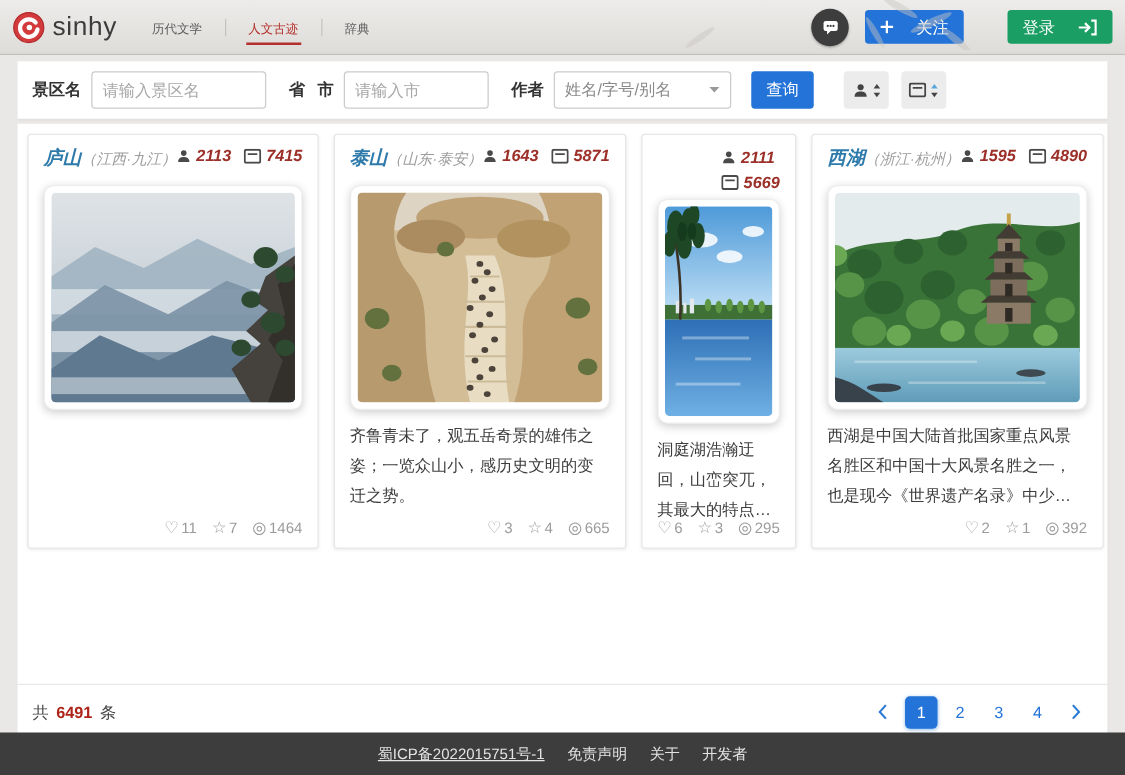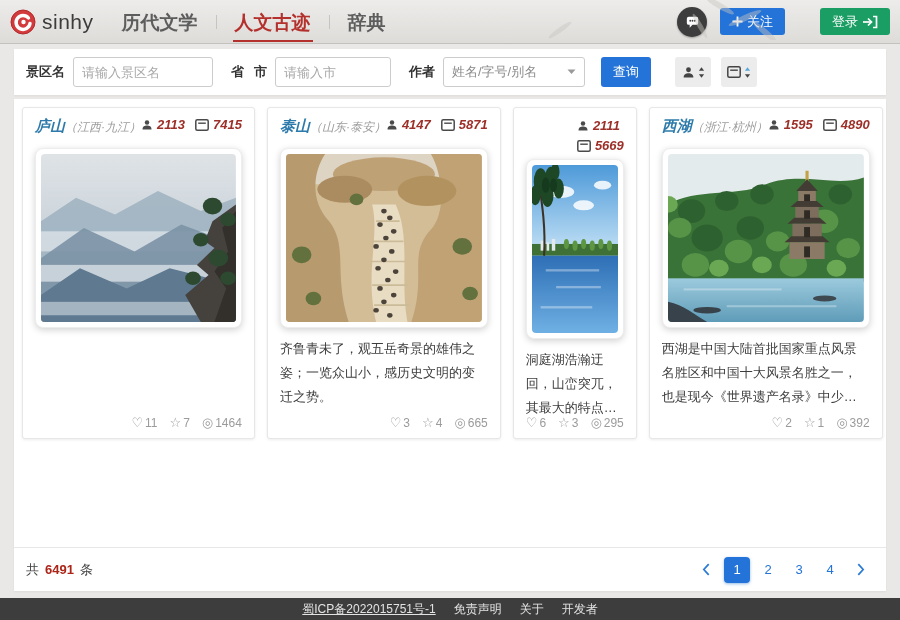--- a/index.html
+++ b/index.html
@@ -12,34 +12,34 @@
   .topbar {
     height:44px; display:flex; align-items:center; padding:0 10px;
     background:linear-gradient(#edecea,#dedcd9);
     border-bottom:1px solid #c3c1be; position:relative;
   }
   .tex { position:absolute; right:120px; top:0; height:40px; opacity:.45; pointer-events:none; }
   .logo { display:flex; align-items:center; gap:6px; cursor:pointer; }
   .logo-name { font-size:21px; color:#3c3c3c; letter-spacing:.5px; }
   .nav { display:flex; align-items:center; margin-left:26px; height:100%; }
   .nav-item {
-    font-size:19px; font-weight:bold; color:#5d5d5d; cursor:pointer;
+    font-size:10px; font-weight:normal; color:#5d5d5d; cursor:pointer;
     padding:4px 2px; border-bottom:2px solid transparent; margin-top:4px;text-align:right;
   }
   .nav-item.active { color:var(--nav-red,#b3302c); border-bottom-color:var(--nav-red,#b3302c); }
   .nav-div { width:1px; height:14px; background:#c6c4c1; margin:0 16px; }
   .top-actions { margin-left:auto; display:flex; align-items:center; gap:13px; }
   .chat-btn {
     width:30px; height:30px; border-radius:50%; background:#3d3d3d;
     display:flex; align-items:center; justify-content:center; cursor:pointer;
     box-shadow:0 1px 2px rgba(0,0,0,.3);
   }
   .pill-btn {
     height:27px; padding:0 12px; border-radius:3px; border:none; cursor:pointer;
-    display:flex; align-items:center; gap:4px; color:#fff; font-size:13px;
+    display:flex; align-items:center; gap:18px; color:#fff; font-size:13px;
     font-family:inherit;
   }
   .follow-btn { background:var(--accent-blue,#2373d8); }
   .login-btn { background:var(--login-green,#1a9e63);margin-left:22px; }
   
   .search-panel {
     margin:5px 14px 0; background:#fff; height:46px;
     display:flex; align-items:center; padding:0 10px;
     box-shadow:0 1px 2px rgba(0,0,0,.05);
   }
@@ -107,21 +107,21 @@
   .total { font-size:13px; color:#444; display:flex; gap:6px; align-items:center; }
   .total b { color:var(--total-red,#ad2418); }
   .pager { margin-left:auto; display:flex; align-items:center; gap:5px; }
   .page-num, .page-arrow {
     min-width:26px; height:26px; display:flex; align-items:center; justify-content:center;
     font-size:13px; color:var(--accent-blue,#2b7bd4); border-radius:4px; cursor:pointer;
   }
   .page-num.active { background:var(--accent-blue,#2b7bd4); color:#fff; box-shadow:0 1px 3px rgba(43,123,212,.5); }
   
   .site-footer {
-    position:absolute; left:0; bottom:0; width:900px; height:22px;
+    position:absolute; left:0; bottom:0; width:900px; height:34px;
     background:var(--footer-dark,#3d3d3d); display:flex; align-items:center; justify-content:center;
     gap:18px;
   }
   .site-footer a { color:#e3e3e3; font-size:12px; text-decoration:none; cursor:pointer; }
   .site-footer a.u { text-decoration:underline; }
 </style>
 </head>
 <body>
 
 <div class="topbar">
@@ -288,21 +288,21 @@
       <div class="title-group">
         <a class="card-title">泰山</a>
         <span class="card-loc">（山东·泰安）</span>
       </div>
       <div class="card-stats">
         <span class="stat">
           <svg width="12" height="12" viewBox="0 0 16 16">
             <circle cx="8" cy="4.6" r="3" fill="#4a4a4a"></circle>
             <path d="M2 14 C2 10 5 8.8 8 8.8 C11 8.8 14 10 14 14 Z" fill="#4a4a4a"></path>
           </svg>
-          <span>4147</span>
+          <span>1643</span>
         </span>
         <span class="stat">
           <svg width="14" height="12" viewBox="0 0 14 12">
             <rect x="0.8" y="0.8" width="12.4" height="10.4" rx="1.5" fill="none" stroke="#4a4a4a" stroke-width="1.5"></rect>
             <line x1="3.2" y1="4.2" x2="10.8" y2="4.2" stroke="#4a4a4a" stroke-width="1.4"></line>
           </svg>
           <span>5871</span>
         </span>
       </div>
     </div>

